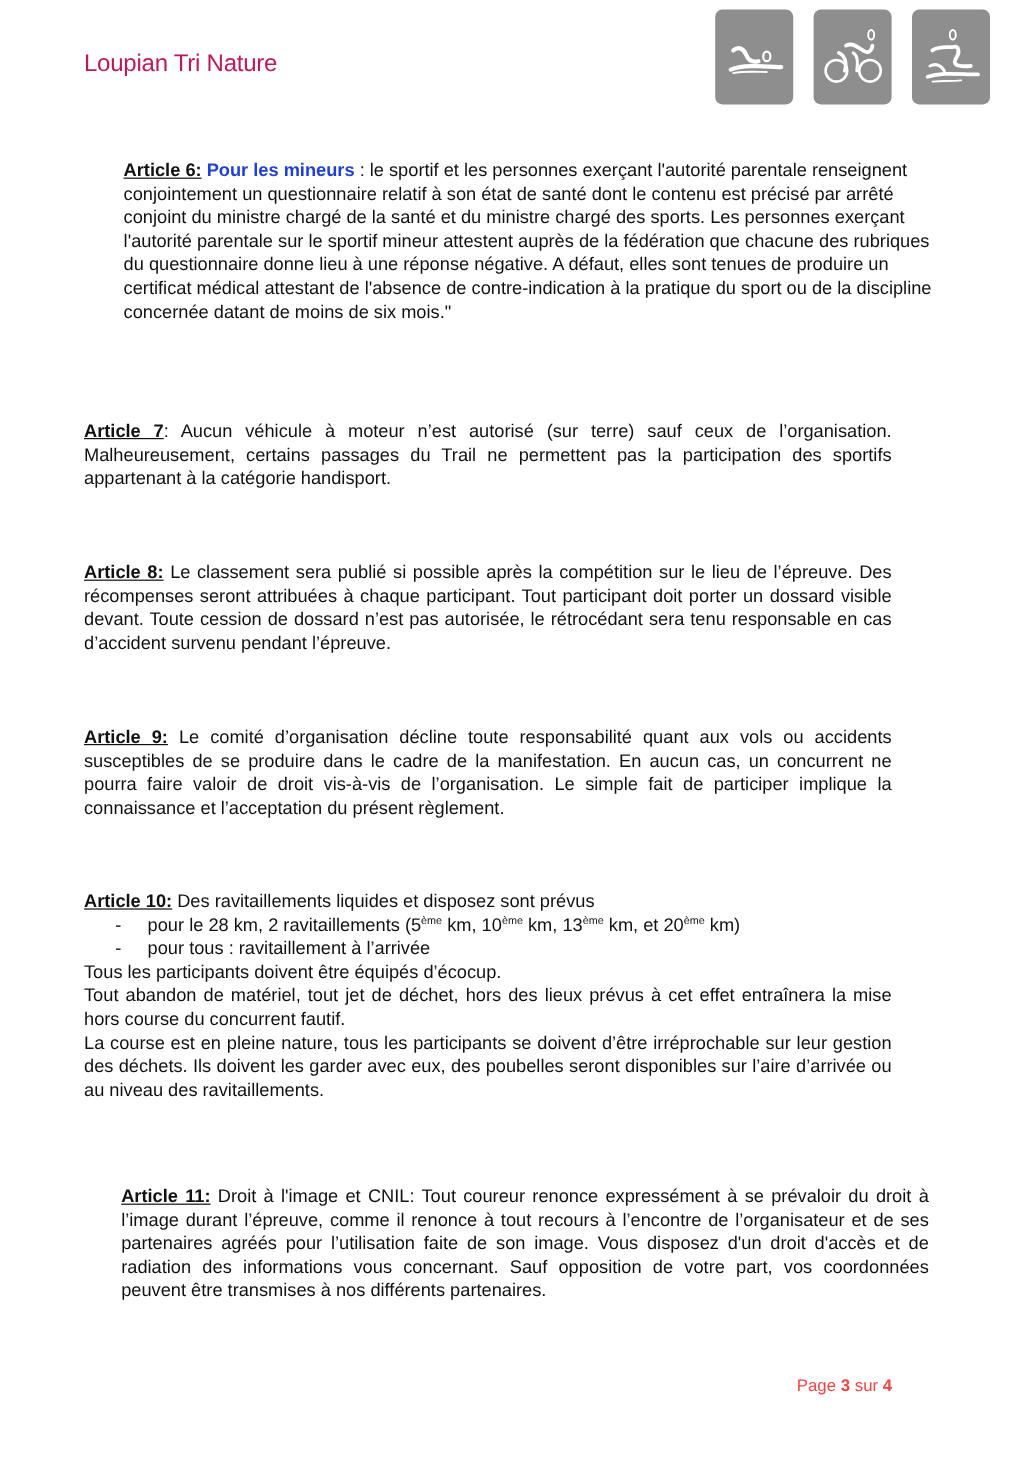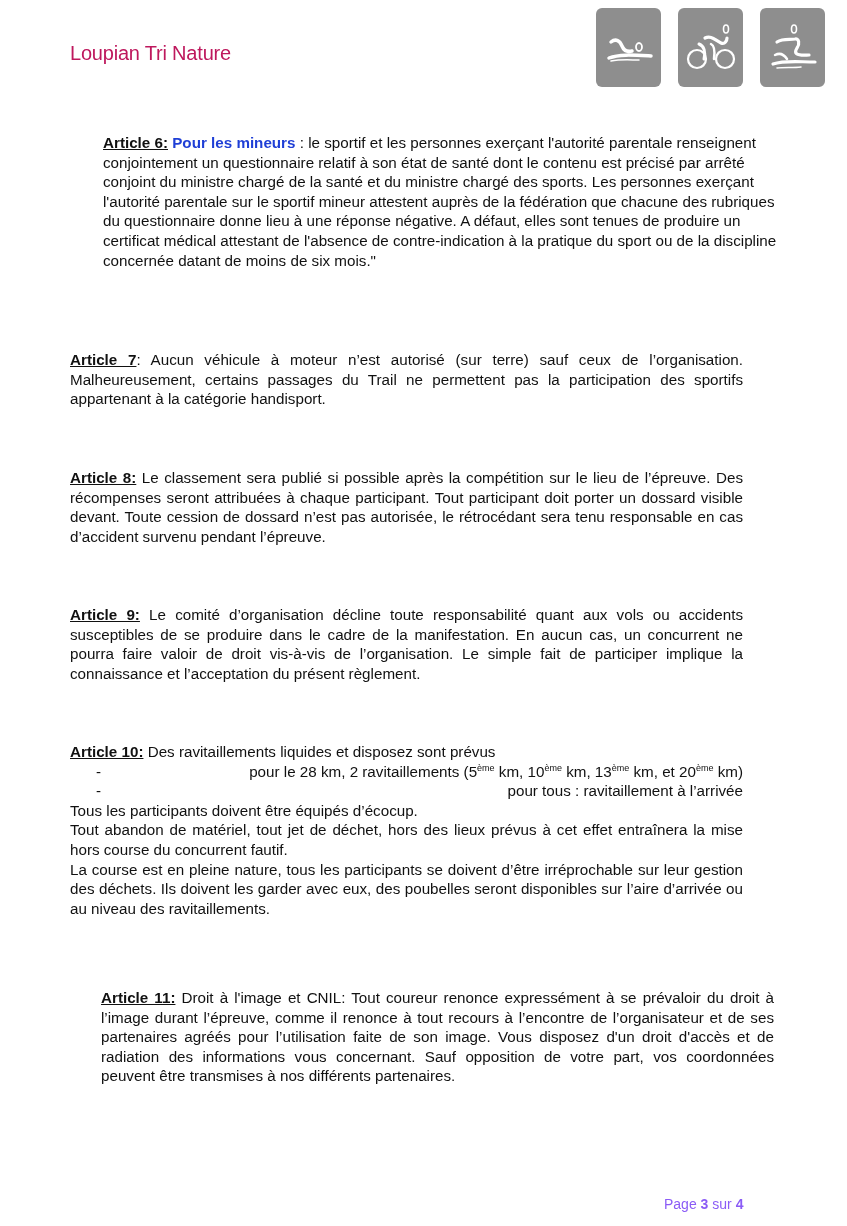--- a/index.html
+++ b/index.html
@@ -11,24 +11,24 @@
     .logo { width: 65px; height: 79px; background: #8e8e8e; border-radius: 6px; display: flex;
             align-items: center; justify-content: center; }
     .logo svg { width: 60px; height: 60px; }
     .article { position: absolute; left: 70px; width: 673px; font-size: 15.2px; line-height: 19.6px;
                text-align: justify; transform-origin: left top; }
     .article p { margin: 0; }
     .art-label { font-weight: bold; text-decoration: underline; }
     .blue { color: #1f3fd6; font-weight: bold; }
     .left { text-align: left; }
     ul.dash { list-style: none; margin: 0; padding: 0 0 0 26px; }
-    ul.dash li { position: relative; padding-left: 27px; text-align: right; }
+    ul.dash li { position: relative; padding-left: 27px; text-align: left; }
     ul.dash li::before { content: "-"; position: absolute; left: 0; }
     sup { font-size: 9px; line-height: 0; vertical-align: 6px; }
-    .footer { position: absolute; left: 664px; top: 1196px; font-size: 14px; color: #8b5cf6; }
+    .footer { position: absolute; left: 664px; top: 1146px; font-size: 14px; color: #ef4444; }
     .footer b { font-weight: bold; }
   </style>
 </head>
 <body>
 
 <div class="header-title">Loupian Tri Nature</div>
 
 <div class="logos">
   <div class="logo">
     <svg viewBox="0 0 60 60" fill="none" stroke="#fff" stroke-linecap="round">

